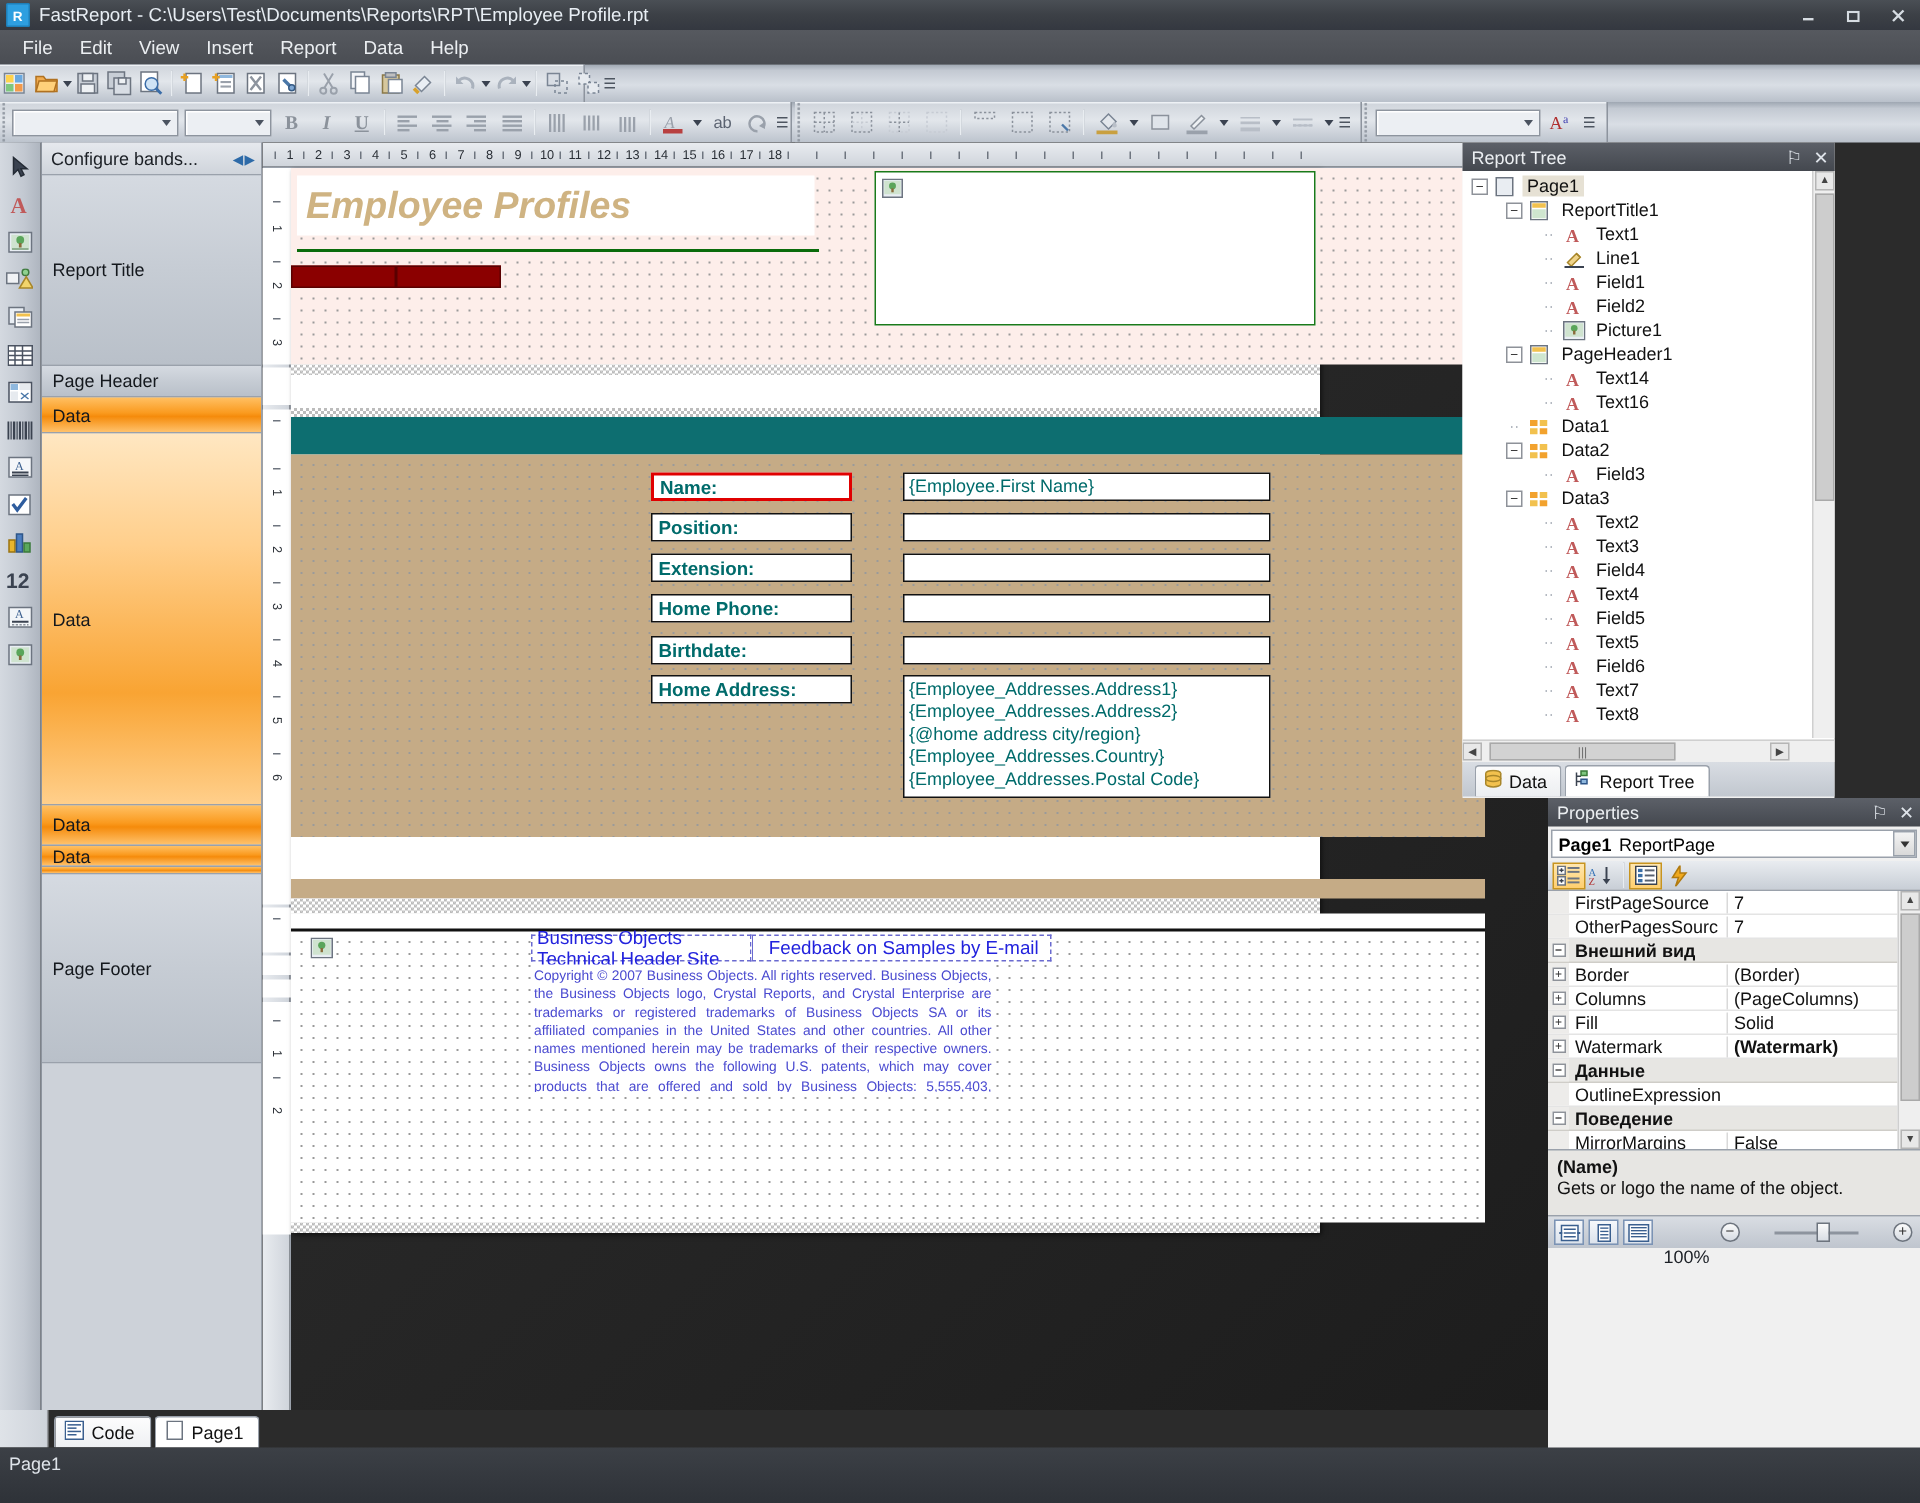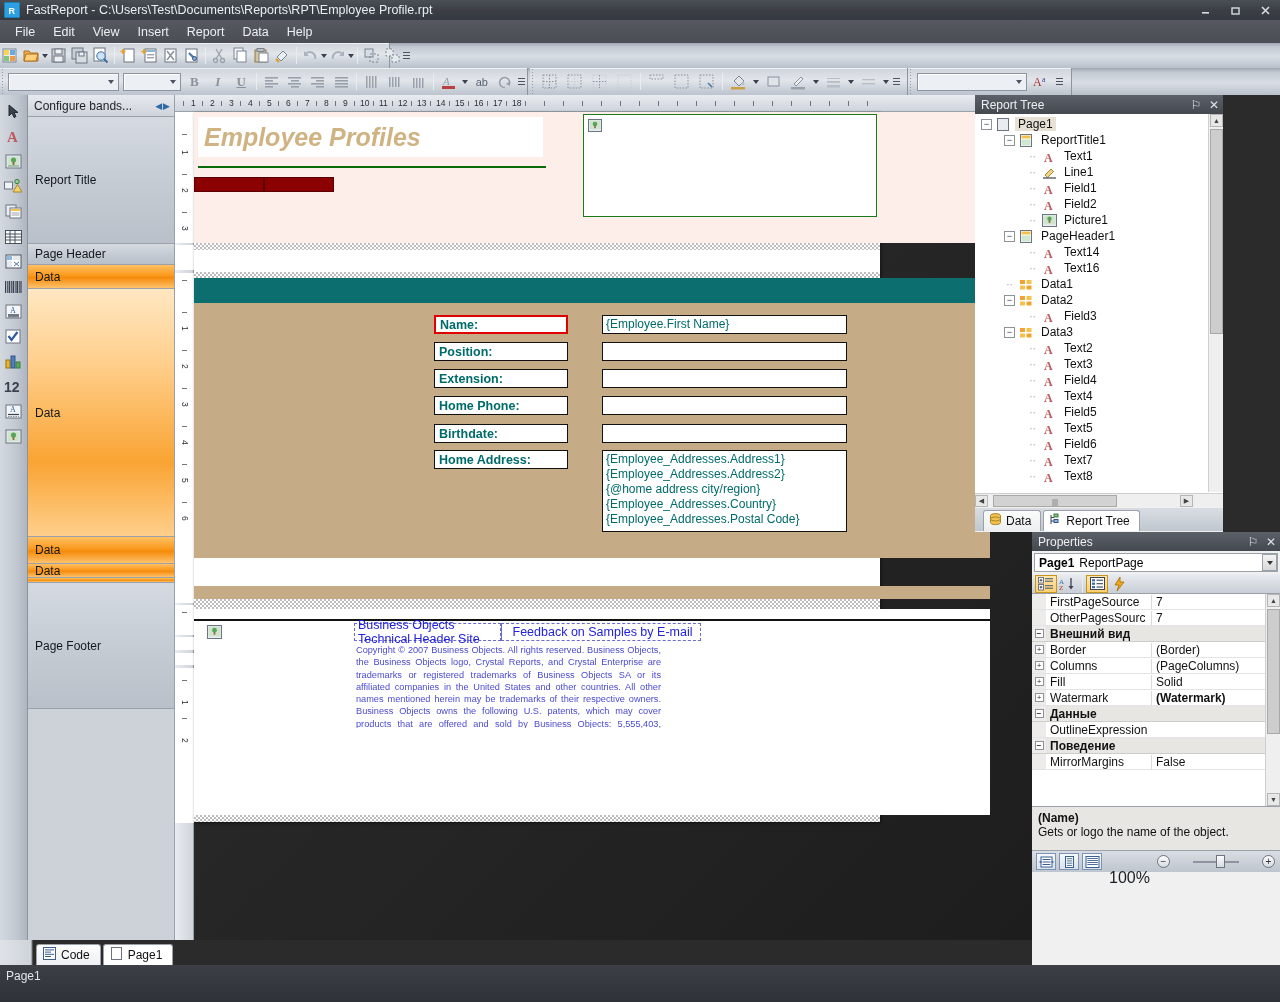--- a/index.html
+++ b/index.html
@@ -1461,21 +1461,21 @@
             </g>
           </svg>
       </div>
       <div class="pbtn">
         <svg width="13" height="14" viewBox="0 0 13 14">
             <path d="M7 0 L2 8 h4 l-2 6 L11 5 H7 z" fill="#f0a91e" stroke="#b07a10"></path>
           </svg>
       </div>
     </div>
 
-    <div class="pgrid" style="height:212px;">
+    <div class="pgrid" style="height:172px;">
       <div id="prop-rows" style="position:absolute; left:0; top:0; right:15px;">
           <div class="prow">
             <span class="pexp"></span>
             <span class="pname">FirstPageSource</span>
             <span class="pval">7</span>
           </div>
           <div class="prow">
             <span class="pexp"></span>
             <span class="pname">OtherPagesSourc</span>
             <span class="pval">7</span>
@@ -1576,21 +1576,21 @@
         <svg width="15" height="12" viewBox="0 0 15 12">
             <rect x="1" y="0.5" width="13" height="11" fill="#fff" stroke="#3a5f8f"></rect>
             <g fill="#3a5f8f">
               <rect x="2.3" y="2" width="10.5" height="0.9"></rect>
               <rect x="2.3" y="4" width="10.5" height="0.9"></rect>
               <rect x="2.3" y="6" width="10.5" height="0.9"></rect>
               <rect x="2.3" y="8" width="10.5" height="0.9"></rect>
             </g>
           </svg>
       </div>
-      <span style="font-size:16px;color:#1b1f25;margin-left:4px;margin-top:32px;">100%</span>
+      <span style="font-size:12px;color:#1b1f25;margin-left:4px;margin-top:32px;">100%</span>
       <div class="zcirc" style="margin-left:4px;">
           <span>−</span>
         </div>
       <div class="zslider">
         <div class="ztrack"></div>
           <div class="zknob"></div>
       </div>
       <div class="zcirc" style="margin-right:5px;">
           <span>+</span>
         </div>

